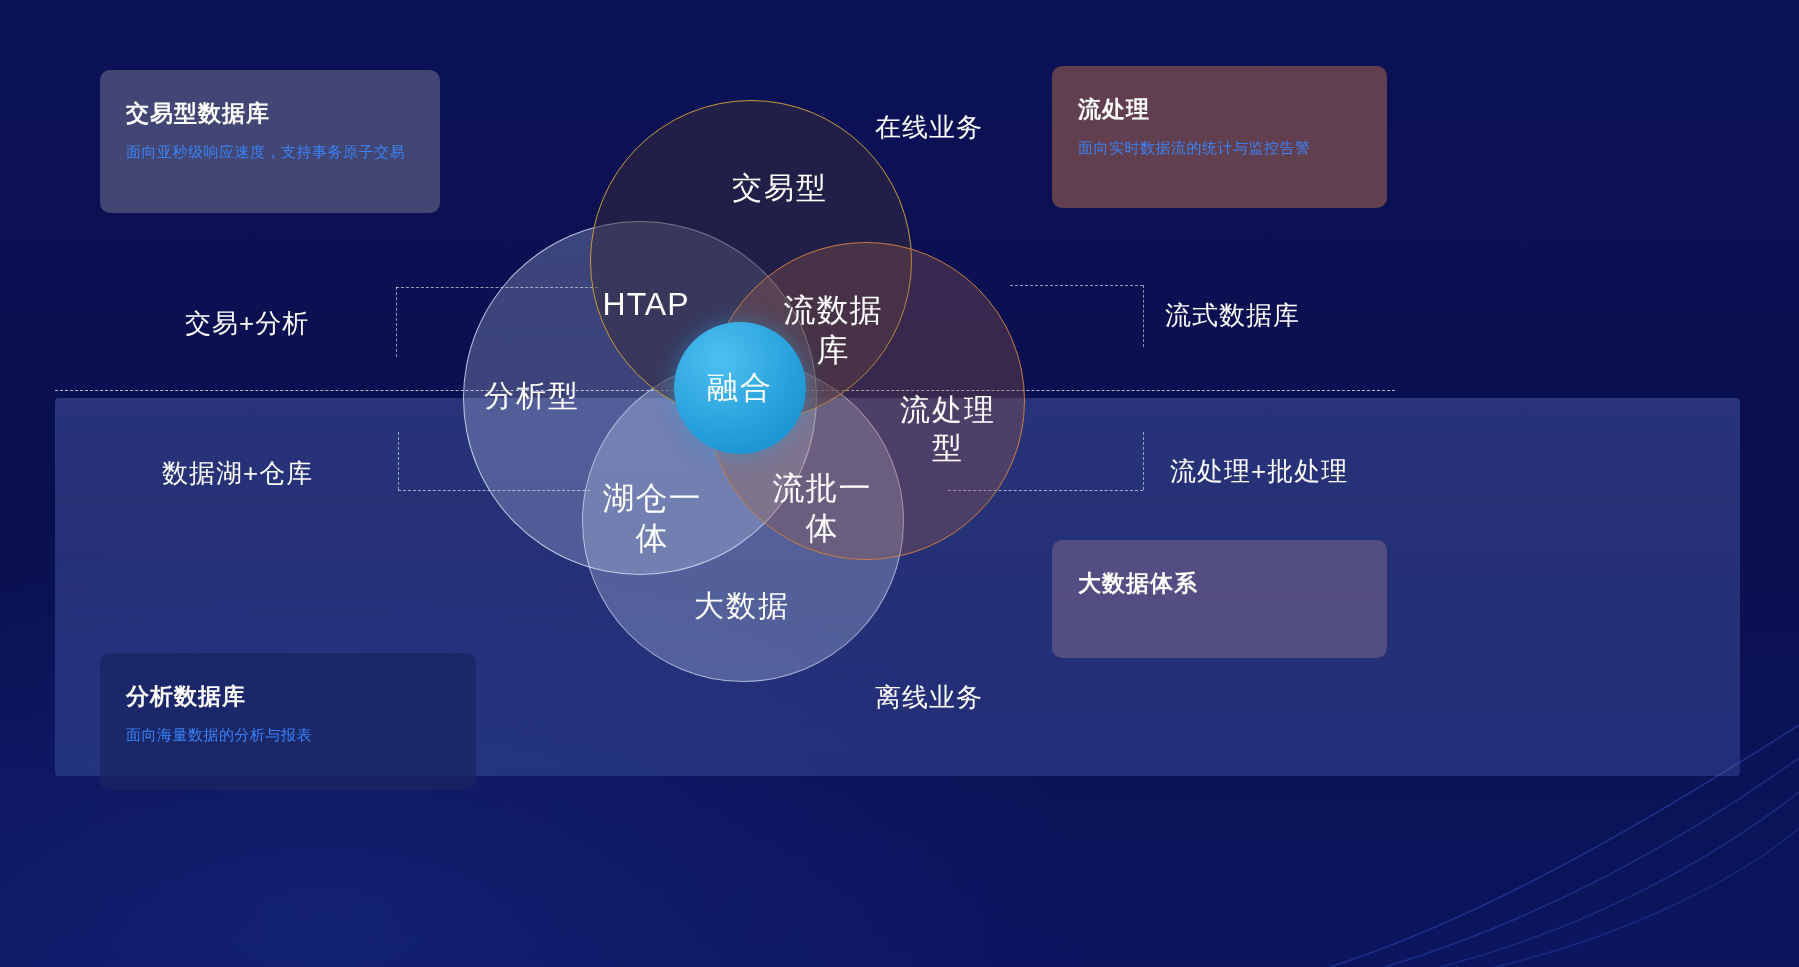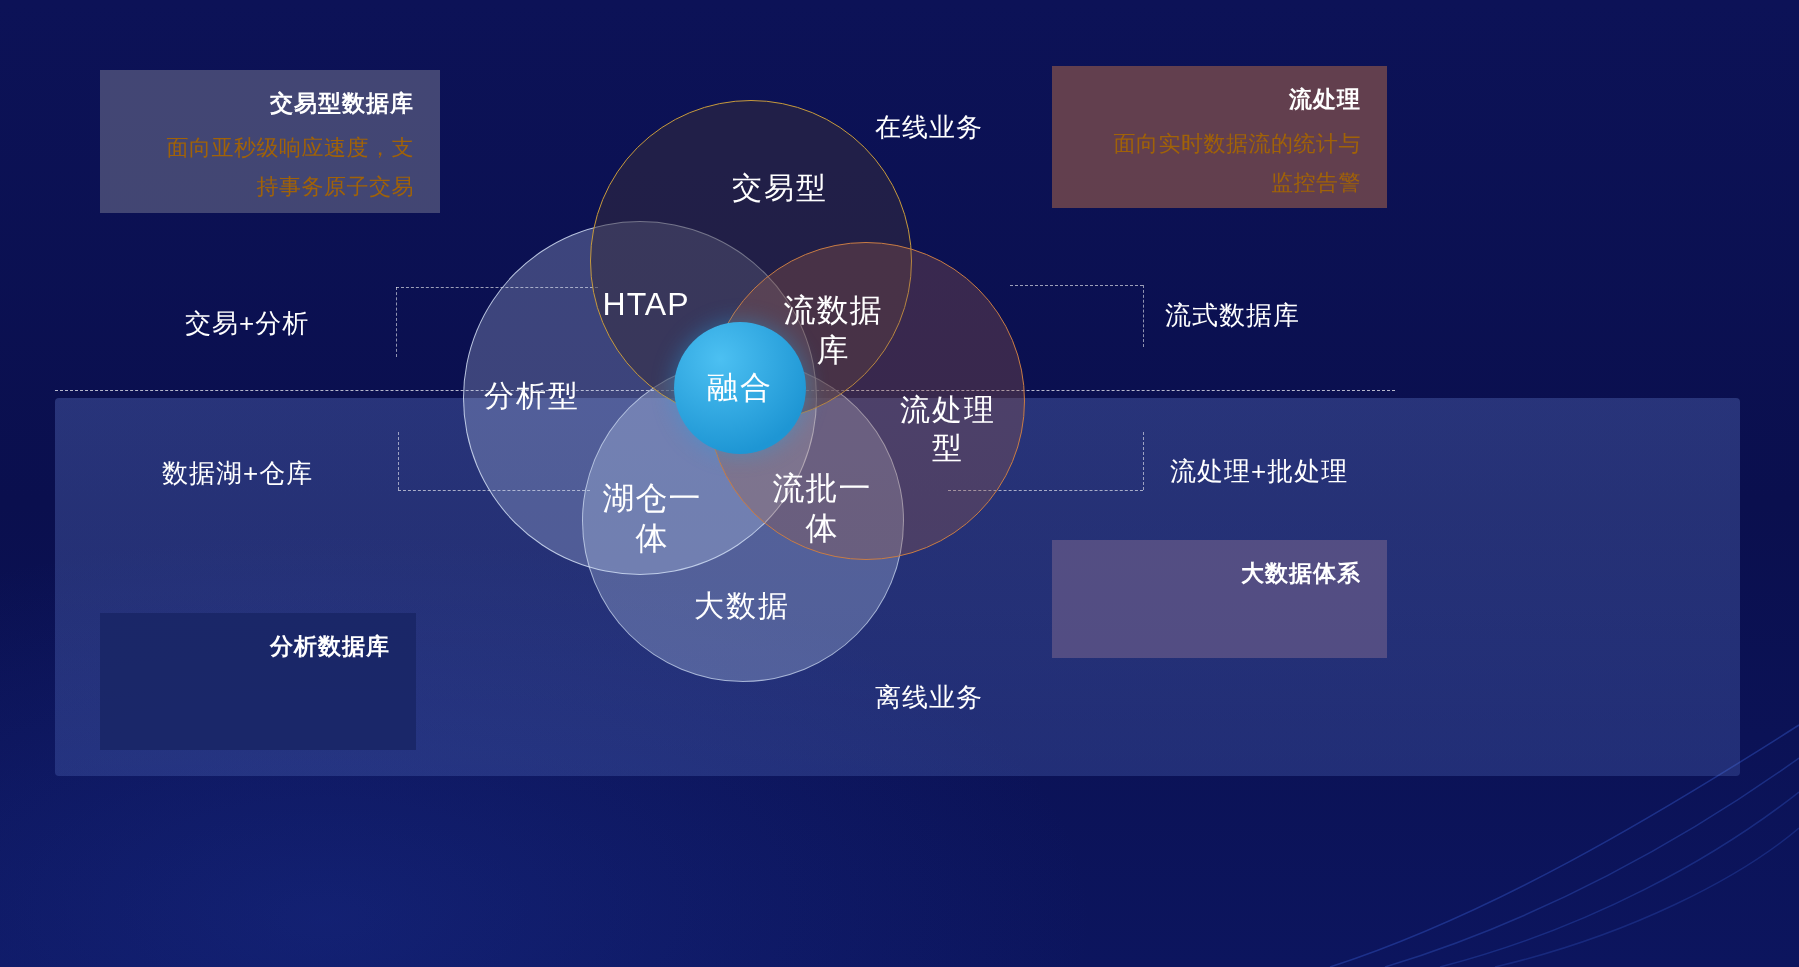--- a/index.html
+++ b/index.html
@@ -79,27 +79,27 @@
   .side-label{z-index:6;font-size:26px;letter-spacing:1px;white-space:nowrap;}
   .lab-online{left:875px;top:110px;}
   .lab-txn-analysis{left:185px;top:306px;}
   .lab-stream-db{left:1165px;top:298px;}
   .lab-lake-warehouse{left:162px;top:456px;}
   .lab-stream-batch{left:1170px;top:454px;}
   .lab-offline{left:875px;top:640px;margin-top:40px;}
 
   
   .card{
-    border-radius:0;padding:18px 26px;box-sizing:border-box;z-index:7;text-align:right;
+    border-radius:10px;padding:28px 26px;box-sizing:border-box;z-index:7;
   }
   .card-title{font-size:23px;font-weight:700;margin:0 0 10px 0;letter-spacing:1px;}
-  .card-body{font-size:22px;line-height:1.75;color:#a16207;letter-spacing:0.5px;margin-left:32px;}
+  .card-body{font-size:15px;line-height:1.75;color:#3b82f6;letter-spacing:0.5px;}
   .card-transactional{left:100px;top:70px;width:340px;height:143px;background:rgba(132,134,152,0.46);}
   .card-stream{left:1052px;top:66px;width:335px;height:142px;background:rgba(152,92,74,0.62);}
-  .card-analytical{left:100px;top:613px;width:316px;height:137px;background:rgba(24,36,100,0.82);}
+  .card-analytical{left:100px;top:653px;width:376px;height:137px;background:rgba(24,36,100,0.82);}
   .card-bigdata{left:1052px;top:540px;width:335px;height:118px;background:rgba(122,102,142,0.55);}
 
   .deco-curves{left:1290px;top:700px;width:509px;height:267px;z-index:0;}
 </style>
 </head>
 <body>
 
 <svg class="abs deco-curves" viewBox="0 0 509 267">
   <path d="M40,267 C 200,215 360,120 509,25" stroke="#2b49b0" stroke-width="1.5" fill="none" opacity="0.55"></path>
   <path d="M95,267 C 250,220 395,140 509,58" stroke="#2b49b0" stroke-width="1.5" fill="none" opacity="0.5"></path>
@@ -153,17 +153,18 @@
   <div class="card-body">面向亚秒级响应速度，支持事务原子交易</div>
 </div>
 
 <div class="abs card card-stream">
   <div class="card-title">流处理</div>
   <div class="card-body">面向实时数据流的统计与监控告警</div>
 </div>
 
 <div class="abs card card-analytical">
   <div class="card-title">分析数据库</div>
+  <div class="card-body">面向海量数据的分析与报表</div>
 </div>
 
 <div class="abs card card-bigdata">
   <div class="card-title">大数据体系</div>
 </div>
 
 </body></html>

